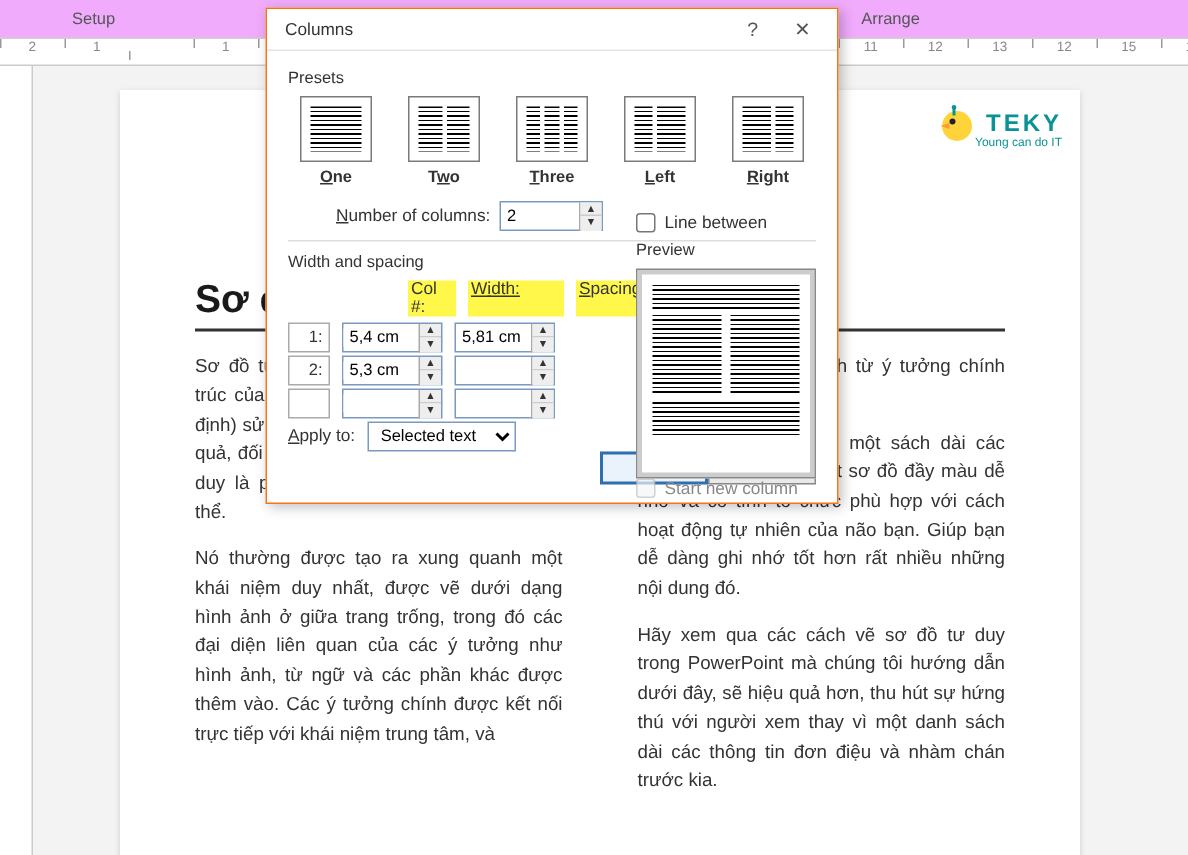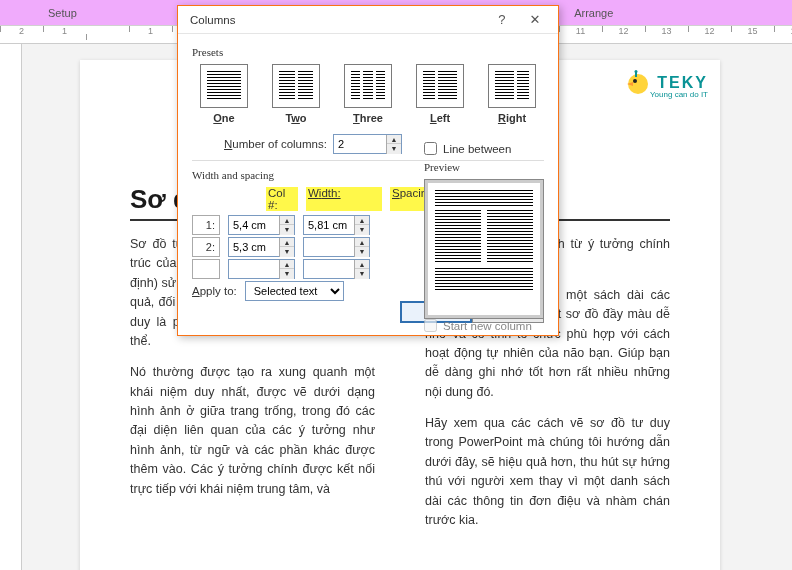--- a/index.html
+++ b/index.html
@@ -24,42 +24,42 @@
 .page h1 { font-size: 26px; font-weight: 700; color: #1a1a1a; margin-top: 104px; border-bottom: 2px solid #333; padding-bottom: 4px; }
 .cols { display: flex; gap: 50px; margin-top: 14px; font-size: 12.5px; line-height: 1.55; color: #333; text-align: justify; }
 .col { flex: 1; }
 .col p { margin-bottom: 12px; }
 
 
 .dialog { position: absolute; top: 5px; left: 177px; width: 382px; background: #fff; border: 1px solid #f97316; box-shadow: 2px 2px 8px rgba(0,0,0,0.25); font-size: 11.5px; }
 .titlebar { display: flex; align-items: center; justify-content: space-between; height: 28px; padding: 0 8px 0 12px; border-bottom: 1px solid #e5e5e5; }
 .titlebar .controls span { display: inline-block; width: 30px; text-align: center; font-size: 13px; color: #555; }
 .dlg-body { padding: 8px 14px 12px; }
-.section-label { font-size: 11px; margin: 4px 0 6px; font-family: Liberation Serif, serif; }
+.section-label { font-size: 11px; margin: 4px 0 6px; }
 
 .presets { display: flex; justify-content: space-between; margin: 2px 4px 10px; font-weight: bold; }
 .preset { width: 56px; text-align: center; cursor: pointer; }
 .preset .pic { width: 48px; height: 44px; border: 1px solid #7a7a7a; margin: 0 auto 4px; background: #fff; padding: 6px 6px; display: flex; gap: 3px; }
 .preset .bar { flex: 1; background: repeating-linear-gradient(to bottom, #000 0 1px, transparent 1px 3px); }
 .preset .lab { font-size: 11px; }
 .preset .lab u { text-decoration: underline; }
 
 .row { display: flex; align-items: center; gap: 6px; margin: 4px 0; }
 .field-label { min-width: 110px; padding-left: 32px; }
 .num-input { display: flex; align-items: center; border: 1px solid #7a9ac0; background: #fff; height: 20px; }
 .num-input input { border: none; outline: none; width: 52px; padding: 0 4px; font-size: 11px; }
 .spinner { display: flex; flex-direction: column; border-left: 1px solid #aaa; }
 .spinner span { width: 14px; height: 9.5px; font-size: 7px; text-align: center; line-height: 9px; background: #eee; border-bottom: 1px solid #ccc; cursor: pointer; }
 .spinner span:last-child { border-bottom: none; }
 
 .ws-group { border-top: 1px solid #ddd; margin-top: 6px; padding-top: 4px; }
 .hl { background: #fff84a; padding: 0 2px; }
 .ws-head { display: flex; gap: 8px; margin: 2px 0 4px; justify-content: center; }
 .ws-head .c1 { width: 32px; }
-.ws-head .c2 { width: 76px; text-decoration: underline; }
+.ws-head .c2 { width: 64px; text-decoration: underline; }
 .ws-head .c3 { width: 80px; }
 
 .ws-row { display: flex; gap: 8px; align-items: center; margin: 2px 0; }
 .ws-row .colnum { width: 28px; border: 1px solid #aaa; height: 20px; display: flex; align-items: center; justify-content: flex-end; padding-right: 4px; background: #fff; font-size: 11px; }
 .ws-row .num-input input { width: 50px; }
 
 .chk { display: flex; align-items: center; gap: 6px; margin-top: 6px; }
 .chk input { width: 13px; height: 13px; }
 
 .apply-row { display: flex; align-items: center; gap: 8px; margin-top: 0; }

